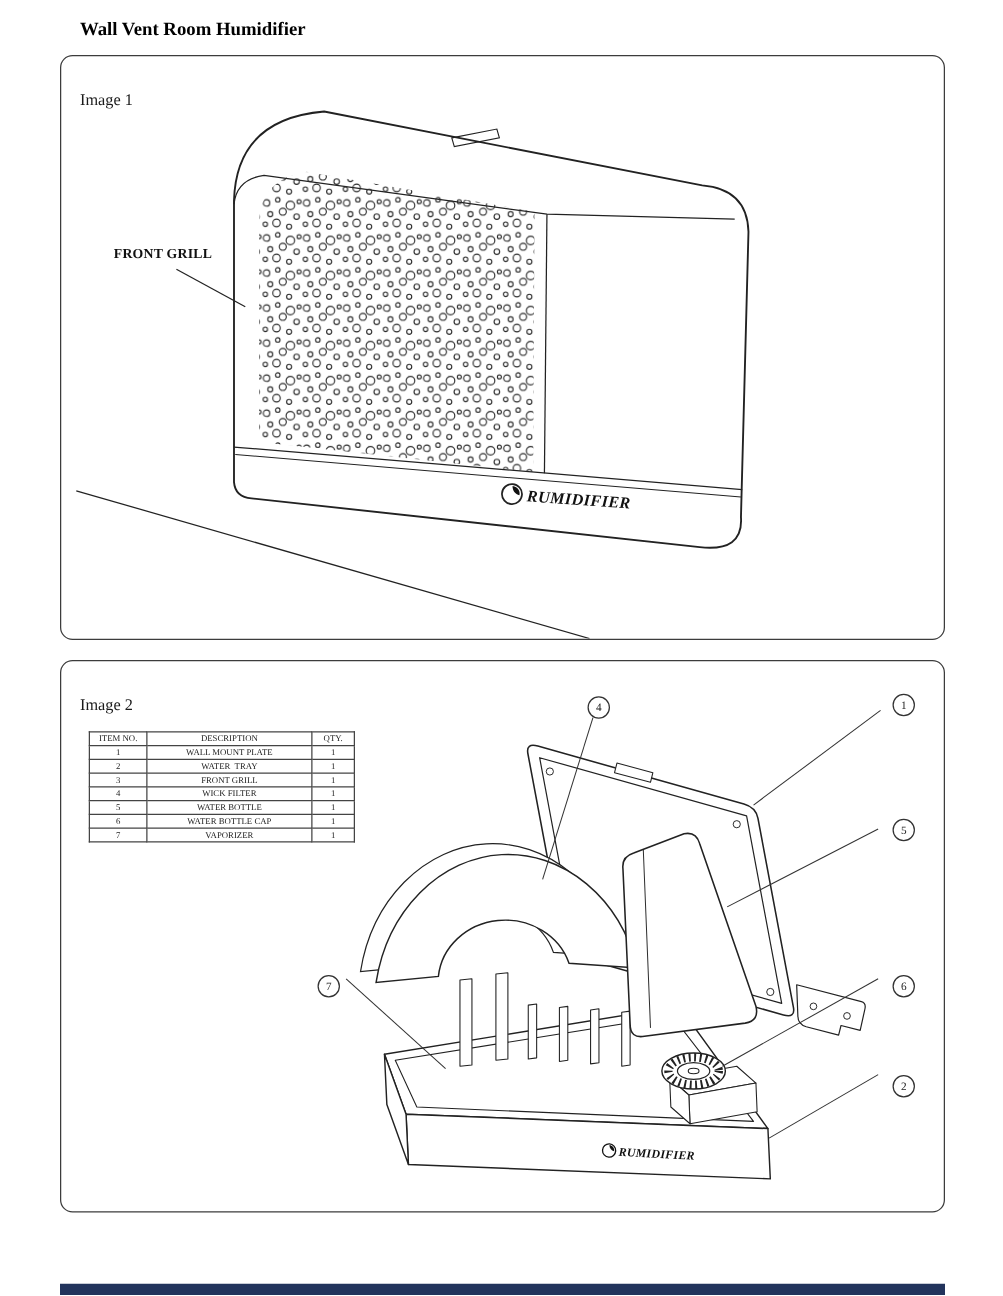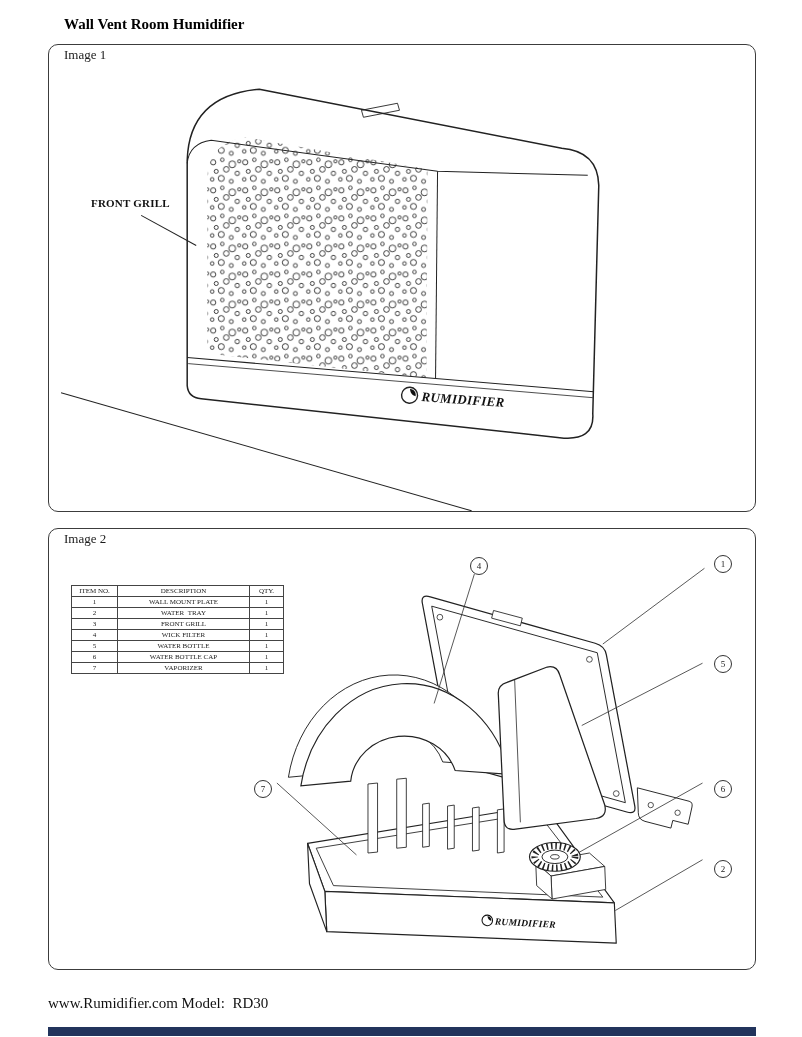--- a/index.html
+++ b/index.html
@@ -17,21 +17,21 @@
     font-size:15px; font-weight:bold; color:#000;
   }
   .panel {
     position:absolute; left:48px; width:708px;
     border:1.4px solid #3c3c3c; border-radius:10px;
     background:#fff; overflow:hidden;
   }
   .panel-1 { top:44px; height:468px; }
   .panel-2 { top:528px; height:442px; }
   .panel-label {
-    position:absolute; left:15px; top:2px;
+    position:absolute; left:15px; top:27px;
     font-size:13px; color:#1a1a1a; z-index:5;
   }
   svg.fig { position:absolute; inset:0; width:100%; height:100%; }
   .front-grill-label {
     position:absolute; left:42px; top:152px;
     font-size:11px; font-weight:bold; letter-spacing:.2px; z-index:5;
   }
   .parts-table {
     position:absolute; left:22px; top:56px;
     border-collapse:collapse; font-size:7px; text-align:center;
@@ -235,16 +235,15 @@
     </svg>
 
     <div class="callout" style="left:421px; top:28px;">4</div>
     <div class="callout" style="left:665px; top:26px;">1</div>
     <div class="callout" style="left:665px; top:126px;">5</div>
     <div class="callout" style="left:665px; top:251px;">6</div>
     <div class="callout" style="left:205px; top:251px;">7</div>
     <div class="callout" style="left:665px; top:331px;">2</div>
   </section>
 
-  <div class="footer-text">www.Rumidifier.com Model:  RD30</div>
   <div class="footer-bar"></div>
 
 </div>
 
 </body></html>

